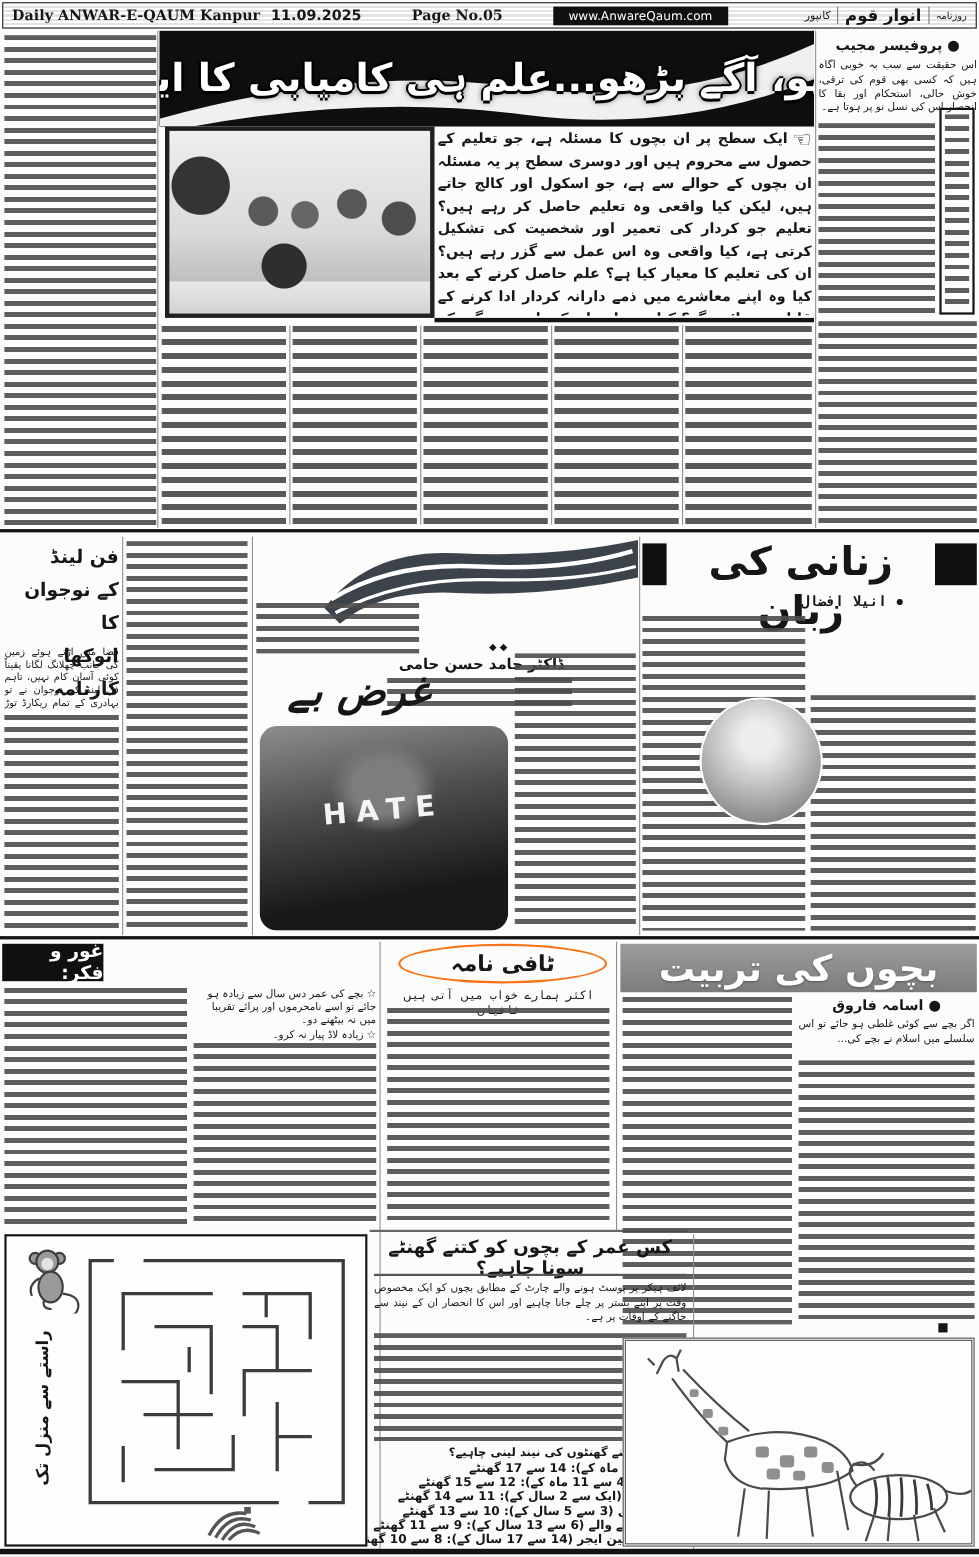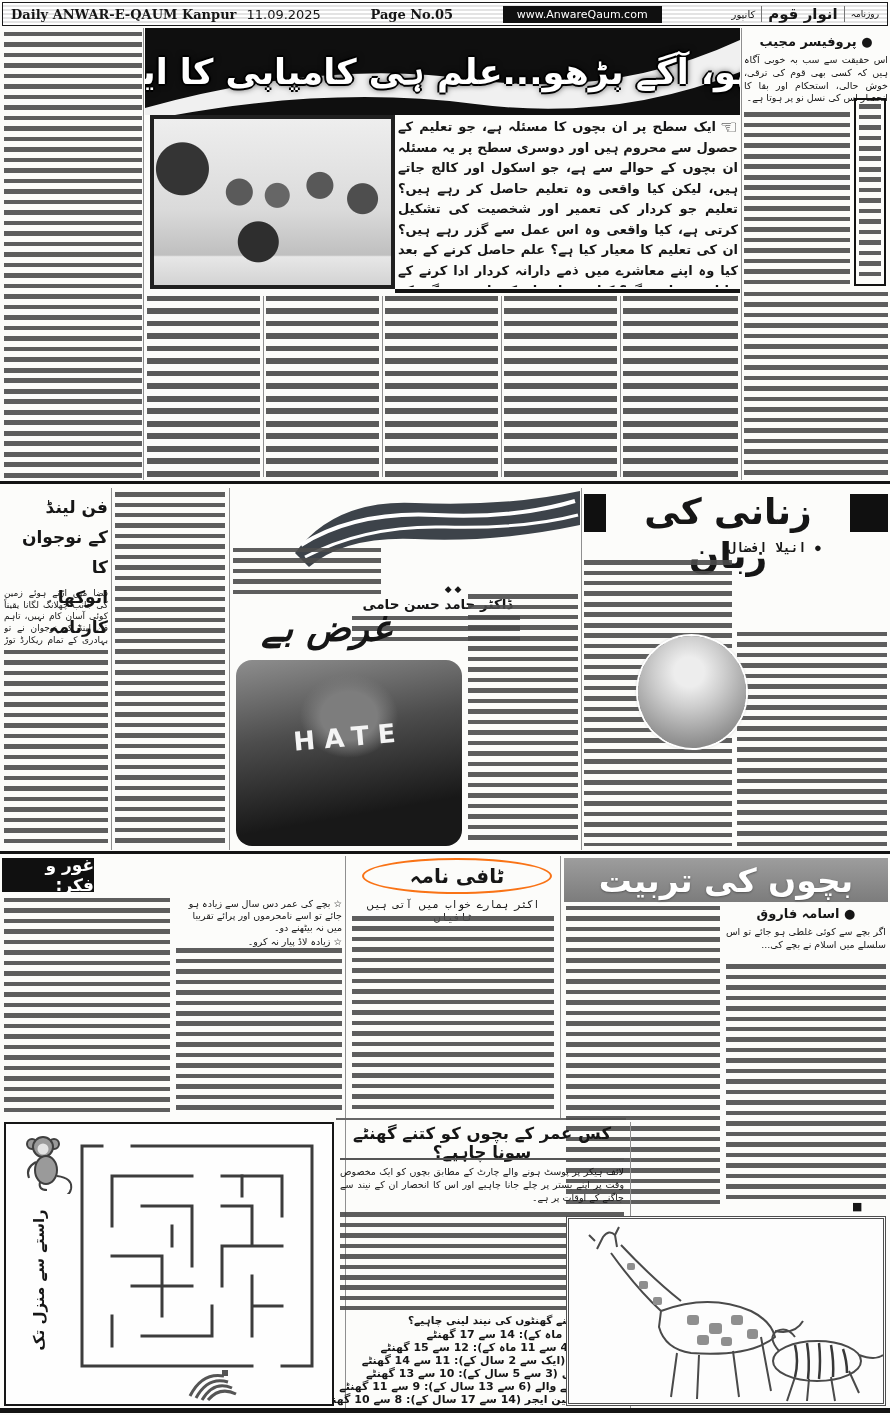--- a/index.html
+++ b/index.html
@@ -70,21 +70,21 @@
      background:#fdfdfd;box-sizing:border-box;}
   .endmark{font-size:11px;}
 </style>
 </head>
 <body>
 
 <div id="page">
 
   <div id="hdr">
     <span style="font-family:'DejaVu Serif',serif;font-weight:bold;margin-left:8px;">Daily ANWAR-E-QAUM Kanpur</span>
-    <span style="margin-left:10px;font-weight:normal;">11.09.2025</span>
+    <span style="margin-left:10px;font-weight:bold;">11.09.2025</span>
     <span style="flex:1"></span>
     <span style="font-family:'DejaVu Serif',serif;font-weight:bold;">Page No.05</span>
     <span style="flex:1"></span>
     <span style="background:#101010;color:#fff;font-size:11px;padding:2px 14px;margin-right:70px;">www.AnwareQaum.com</span>
     <span class="urdu" style="display:flex;align-items:center;margin-right:8px;">
       <span style="font-size:9px;">روزنامہ</span>
       <span class="hsep"></span>
       <span style="font-size:15px;font-weight:bold;">انوار قوم</span>
       <span class="hsep"></span>
       <span style="font-size:10px;">کانپور</span>

